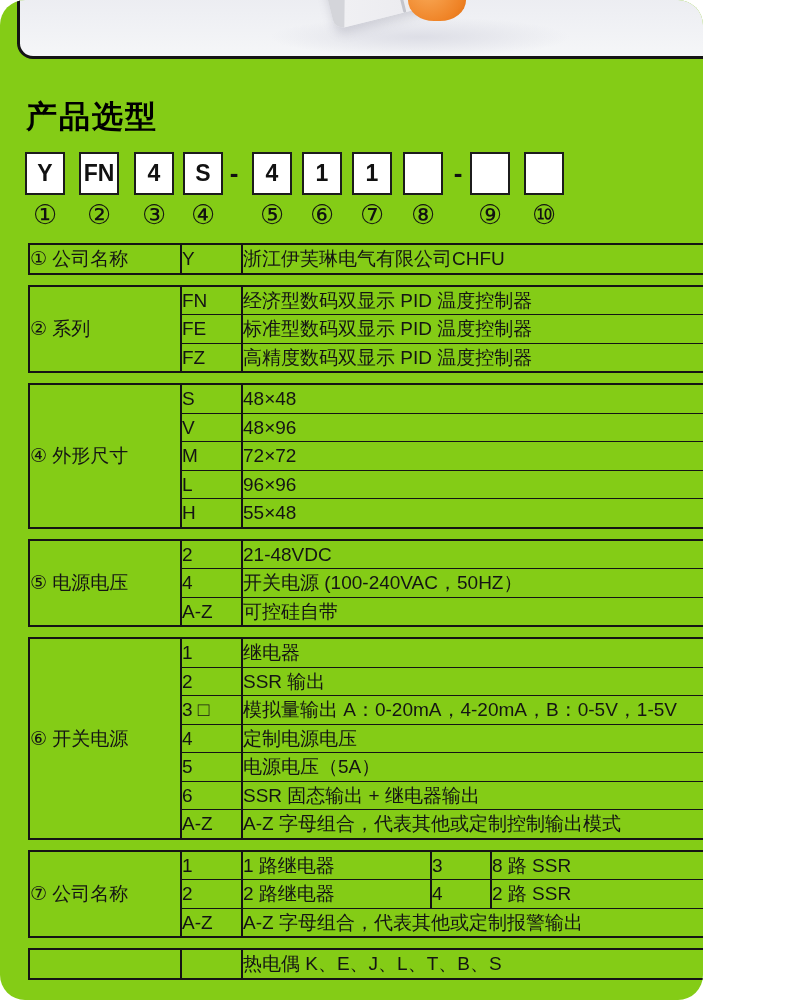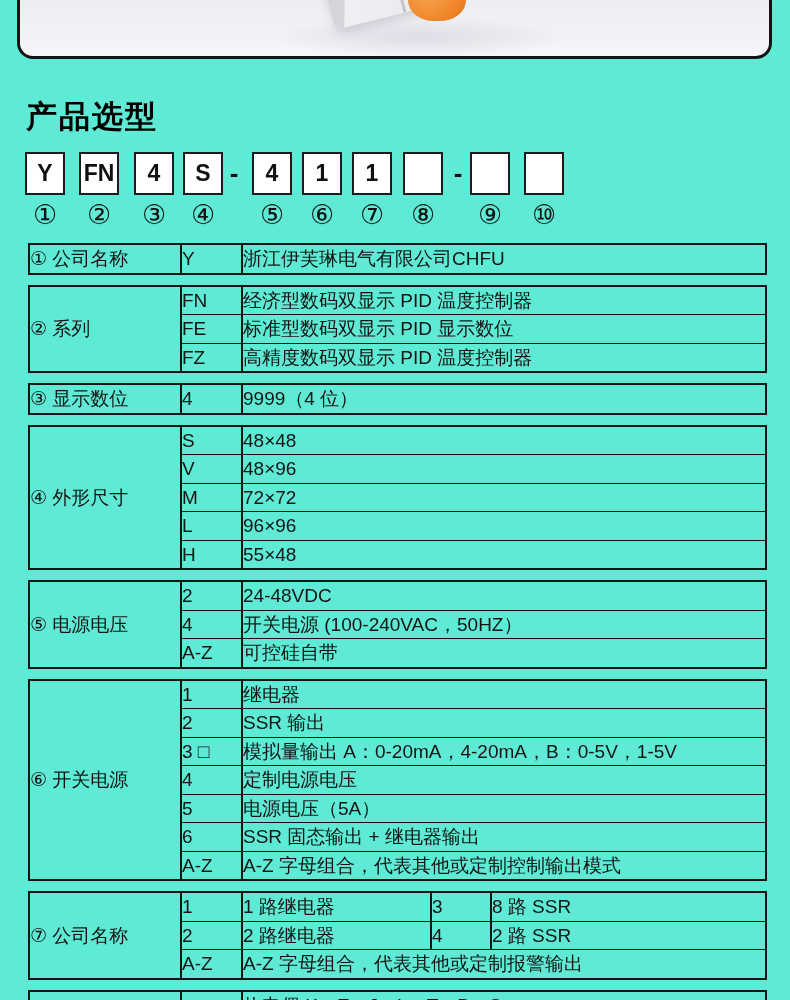--- a/index.html
+++ b/index.html
@@ -1,18 +1,18 @@
 <!DOCTYPE html>
 <html><head>
 <meta charset="utf-8">
 <style>
   html,body{margin:0;padding:0;background:#ffffff;}
   #canvas{
-    position:relative;width:790px;height:1000px;overflow:hidden;background:#5eead4;
-    font-family:"Liberation Sans","DejaVu Sans",sans-serif;color:#111;
+    position:relative;width:703px;height:1000px;overflow:hidden;background:#84cc16;
+    font-family:"Liberation Sans","DejaVu Sans",sans-serif;color:#111;border-radius:25px;
   }
   
   #hero{
     position:absolute;left:17px;top:-64px;width:749px;height:117px;
     border:3px solid #141414;border-radius:16px;overflow:hidden;
     background:linear-gradient(180deg,#e6e7ec 0%,#ebecf1 45%,#f5f6f8 100%);
   }
   #hero .floor-glow{
     position:absolute;left:250px;top:78px;width:300px;height:40px;border-radius:50%;
     background:radial-gradient(closest-side,#dddee6,rgba(221,222,230,0));
@@ -128,43 +128,29 @@
           <col class="c-desc">
         </colgroup>
       <tbody>
           <tr>
         <td rowspan="3">② 系列</td>
         <td>FN</td>
         <td>经济型数码双显示 PID 温度控制器</td>
       </tr>
       <tr>
         <td>FE</td>
-        <td>标准型数码双显示 PID 显示数位</td>
+        <td>标准型数码双显示 PID 温度控制器</td>
       </tr>
       <tr>
         <td>FZ</td>
         <td>高精度数码双显示 PID 温度控制器</td>
       </tr>
     </tbody>
       </table>
 
-    <table class="spec">
-      <colgroup>
-          <col class="c-lbl">
-          <col class="c-code">
-          <col class="c-desc">
-        </colgroup>
-      <tbody>
-          <tr>
-        <td>③ 显示数位</td>
-        <td>4</td>
-        <td>9999（4 位）</td>
-      </tr>
-    </tbody>
-      </table>
 
     <table class="spec">
       <colgroup>
           <col class="c-lbl">
           <col class="c-code">
           <col class="c-desc">
         </colgroup>
       <tbody>
           <tr>
         <td rowspan="5">④ 外形尺寸</td>
@@ -193,21 +179,21 @@
     <table class="spec">
       <colgroup>
           <col class="c-lbl">
           <col class="c-code">
           <col class="c-desc">
         </colgroup>
       <tbody>
           <tr>
         <td rowspan="3">⑤ 电源电压</td>
         <td>2</td>
-        <td>24-48VDC</td>
+        <td>21-48VDC</td>
       </tr>
       <tr>
         <td>4</td>
         <td>开关电源 (100-240VAC，50HZ）</td>
       </tr>
       <tr>
         <td>A-Z</td>
         <td>可控硅自带</td>
       </tr>
     </tbody>

